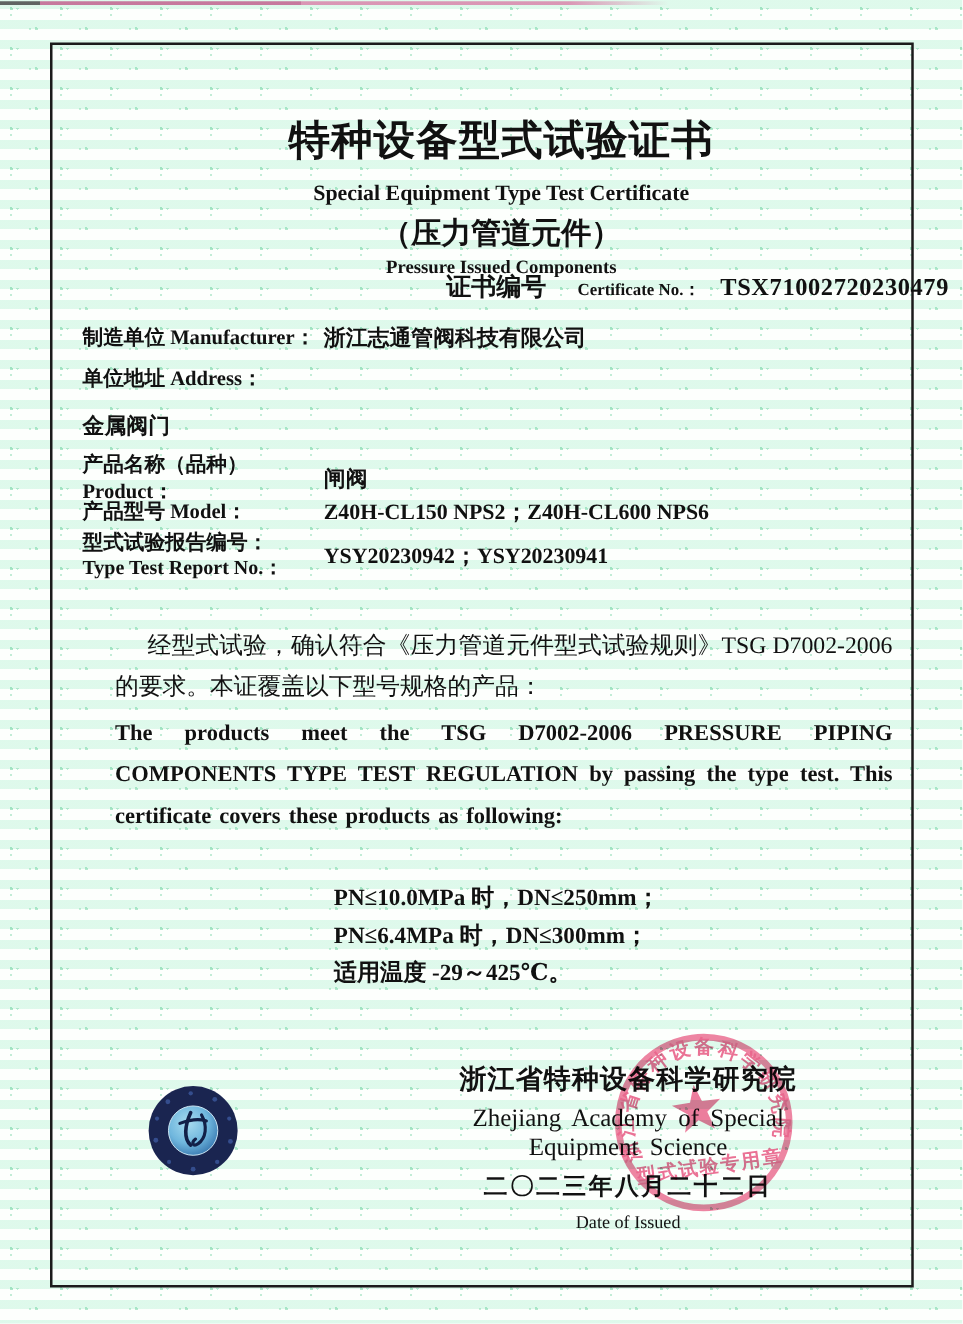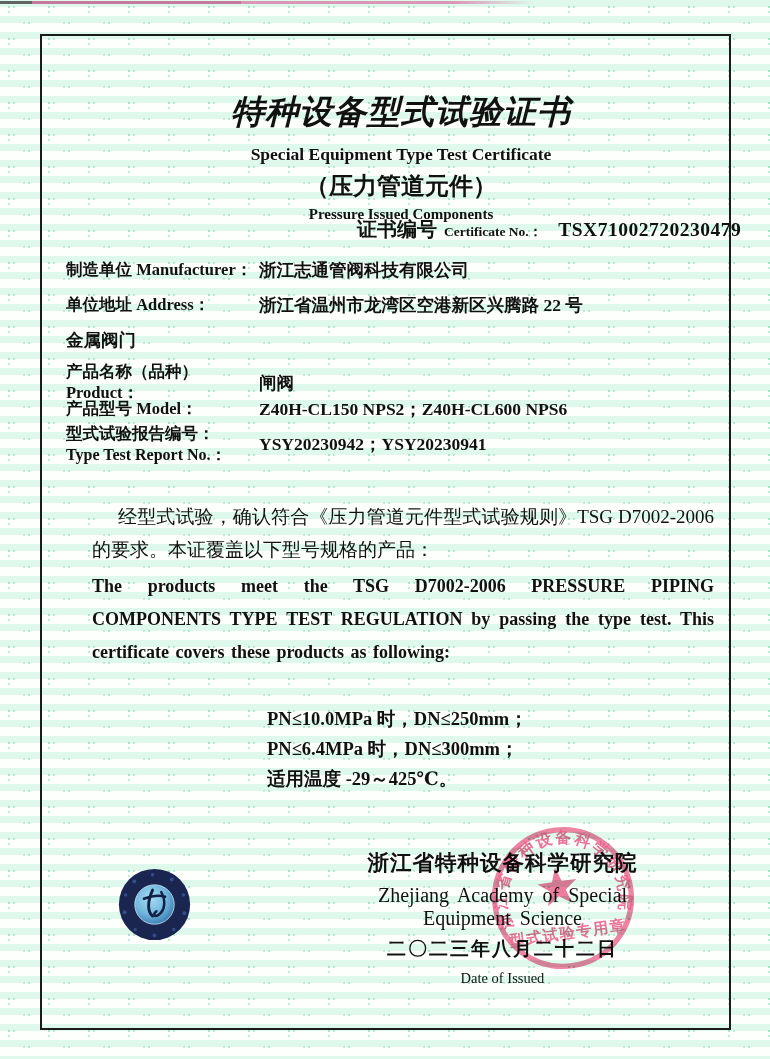--- a/index.html
+++ b/index.html
@@ -16,27 +16,27 @@
       repeating-linear-gradient(180deg, rgba(206,246,226,.65) 0 7px, rgba(255,255,255,0) 7px 16px);
     background-size:40px 32px,40px 32px,40px 32px,40px 32px,40px 32px,auto;}
   .scanline{position:absolute;top:1px;left:0;width:535px;height:2.5px;
     background:linear-gradient(90deg,#4a4a4a 0 6%,#c2628f 6% 45%,#d985ab 45% 85%,rgba(217,133,171,0) 100%);
     opacity:.85;}
   .frame{position:absolute;left:40px;top:34px;width:691px;height:996px;
     border:2.5px solid #1b1b1b;box-sizing:border-box;}
   
   .header{position:absolute;left:55px;top:90px;width:692px;text-align:center;}
   .title-zh{font-size:33px;font-weight:900;letter-spacing:1px;
-    font-family:"DejaVu Sans","Liberation Sans",sans-serif;font-style:italic;}
+    font-family:"DejaVu Sans","Liberation Sans",sans-serif;}
   .title-en{font-size:17.5px;font-weight:bold;margin-top:9px;}
   .subtitle-zh{font-size:24px;font-weight:bold;margin-top:5px;}
   .subtitle-en{font-size:15px;font-weight:bold;margin-top:4px;}
   .certline{position:absolute;left:345px;top:216px;white-space:nowrap;}
   .certline .zh{font-size:20px;font-weight:bold;margin-left:12px;}
-  .certline .en{font-size:13.5px;font-weight:bold;margin-left:3px;}
+  .certline .en{font-size:13.5px;font-weight:bold;margin-left:21px;}
   .certline .val{font-size:19.5px;font-weight:bold;margin-left:12px;letter-spacing:.5px;}
   
   .frow{position:absolute;left:66px;right:47px;display:flex;align-items:center;}
   .frow .lbl{width:193px;flex:none;font-size:16.5px;font-weight:bold;line-height:1.25;}
   .frow .val{flex:1;font-size:17.5px;font-weight:bold;}
   
   .bodytext{position:absolute;left:92px;top:500px;width:622px;}
   .para-zh{margin:0;font-size:19px;line-height:33px;text-indent:26px;text-align:justify;}
   .para-en{margin:4px 0 0 0;font-size:18px;font-weight:bold;line-height:33px;
     text-align:justify;word-spacing:2px;}
@@ -70,21 +70,20 @@
     <span class="en">Certificate No.：</span>
     <span class="val">TSX71002720230479</span>
   </div>
 
   <div class="frow" style="top:258px">
     <span class="lbl">制造单位 Manufacturer：</span>
     <span class="val">浙江志通管阀科技有限公司</span>
   </div>
   <div class="frow" style="top:293px">
     <span class="lbl">单位地址 Address：</span>
-    <span class="val">浙江省温州市龙湾区空港新区兴腾路 22 号</span>
   </div>
   <div class="frow" style="top:328px">
     <span class="val">金属阀门</span>
   </div>
   <div class="frow" style="top:362px">
     <span class="lbl">产品名称（品种）Product：</span>
     <span class="val">闸阀</span>
   </div>
   <div class="frow" style="top:397px">
     <span class="lbl">产品型号 Model：</span>

